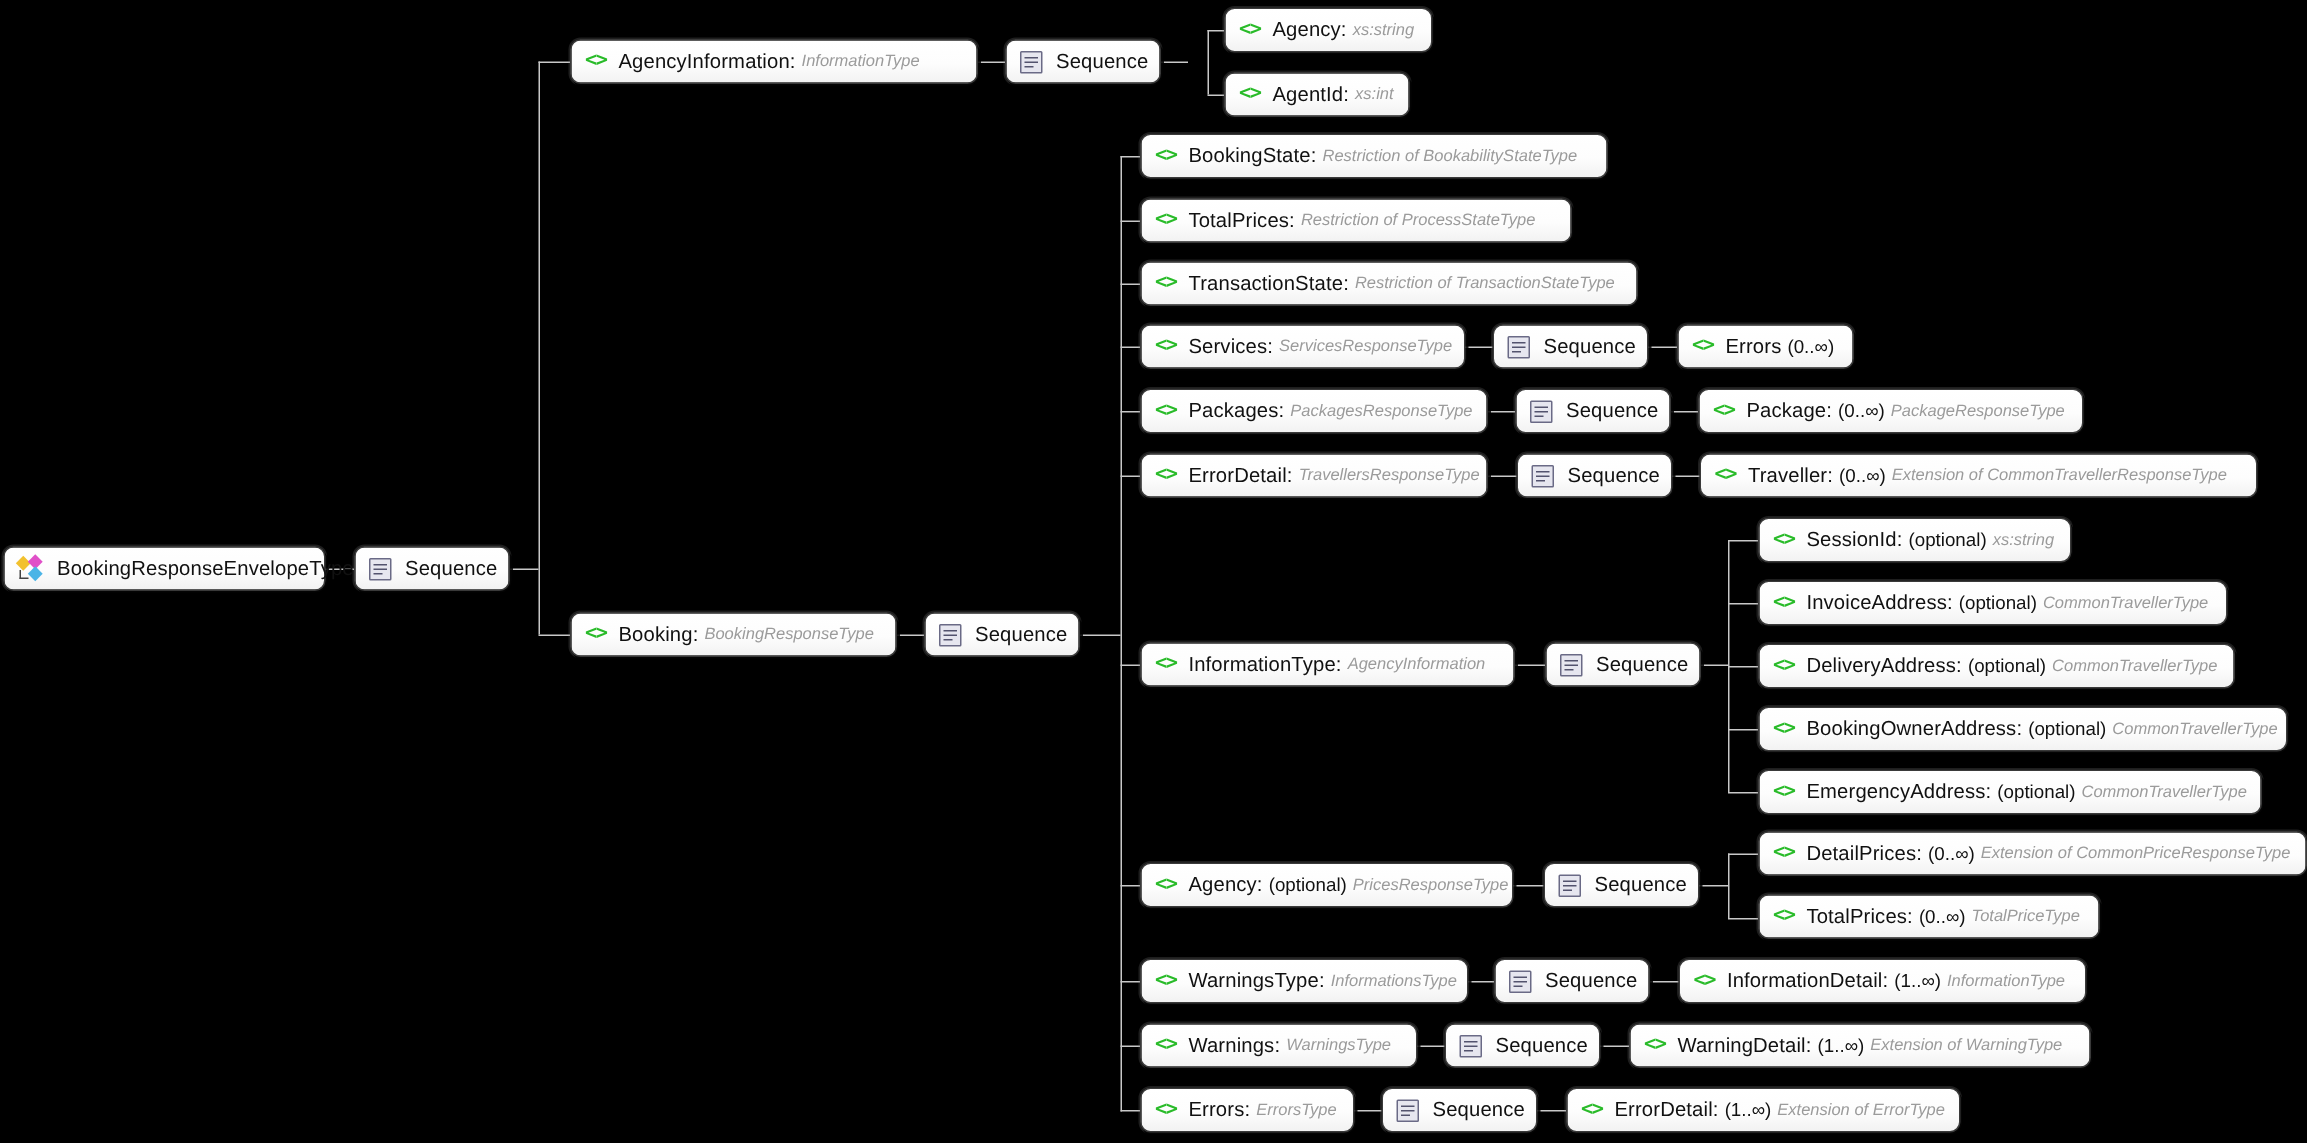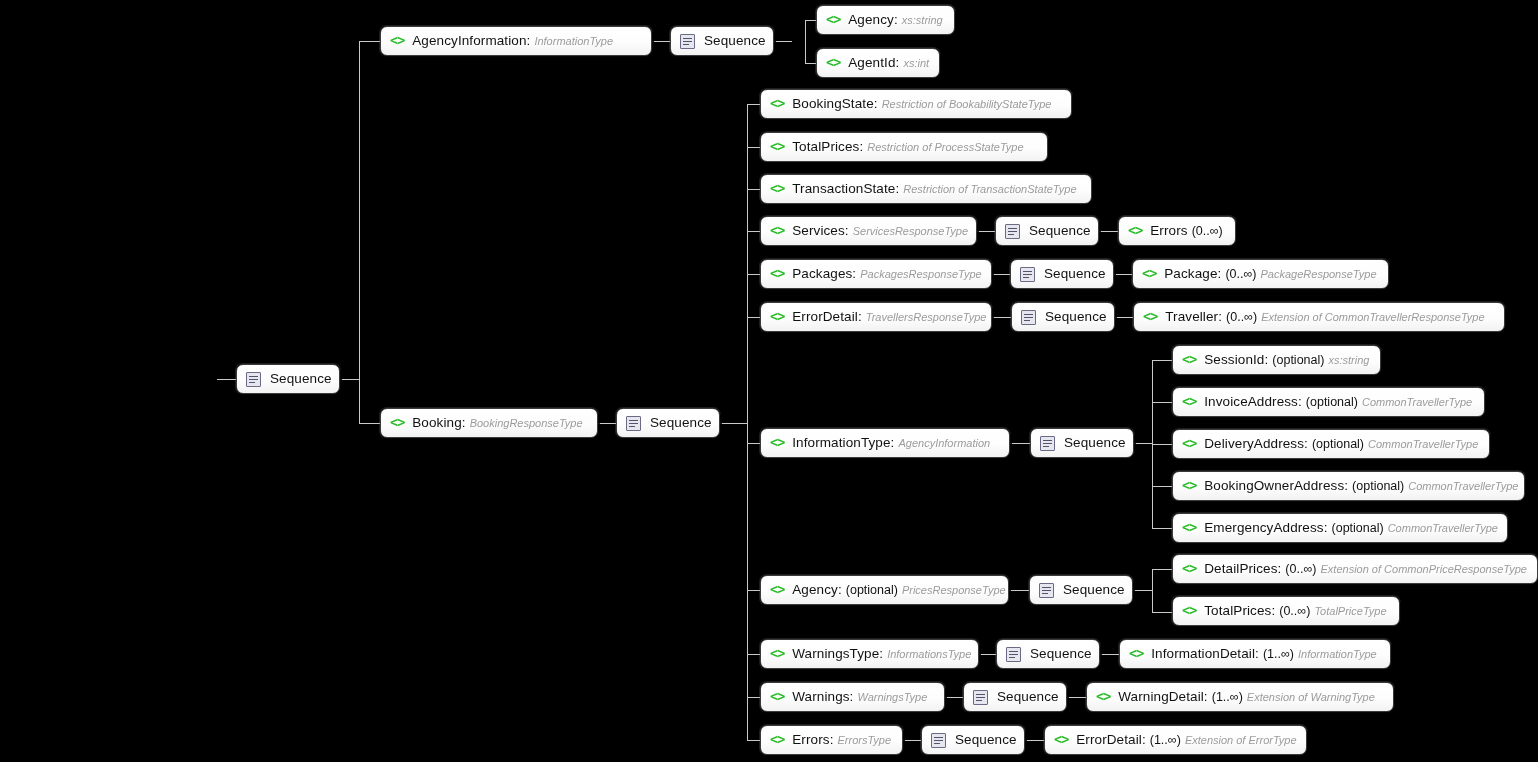--- a/index.html
+++ b/index.html
@@ -116,20 +116,29 @@
     <div class="ln lnh" style="left: 1133px; top: 590px; width: 19px;"></div>
     <div class="ln lnv" style="left: 1152px; top: 569px; height: 43px;"></div>
     <div class="ln lnh" style="left: 1152px; top: 569px; width: 20px;"></div>
     <div class="ln lnh" style="left: 1152px; top: 612px; width: 20px;"></div>
     <div class="ln lnh" style="left: 979px; top: 654px; width: 17px;"></div>
     <div class="ln lnh" style="left: 1100px; top: 654px; width: 19px;"></div>
     <div class="ln lnh" style="left: 945px; top: 697px; width: 18px;"></div>
     <div class="ln lnh" style="left: 1067px; top: 697px; width: 19px;"></div>
     <div class="ln lnh" style="left: 903px; top: 740px; width: 18px;"></div>
     <div class="ln lnh" style="left: 1025px; top: 740px; width: 19px;"></div>
+    <div class="node" style="left: 2px; top: 364px; width: 215px;">
+      <span class="ico-root">
+        <b class="y"></b>
+        <b class="p"></b>
+        <b class="c"></b>
+        <b class="k"></b>
+      </span>
+      <span class="lbl">BookingResponseEnvelopeType</span>
+    </div>
     <div class="node" style="left: 236px; top: 364px; width: 104px;">
       <span class="ico-seq">
         <i></i>
         <i></i>
         <i></i>
       </span>
       <span class="lbl">Sequence</span>
     </div>
     <div class="node" style="left: 380px; top: 26px; width: 272px;">
       <span class="ico-el">&lt;&gt;</span>

